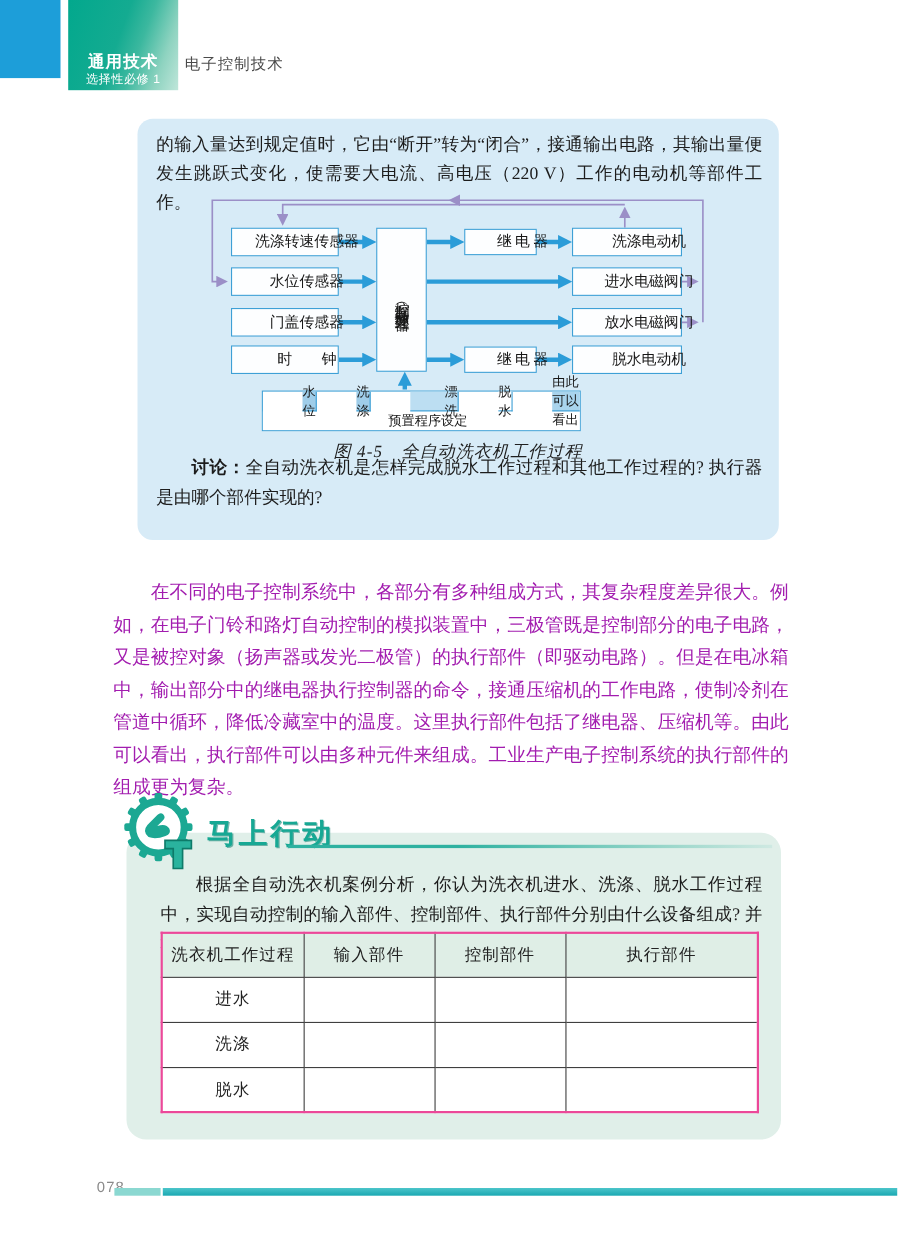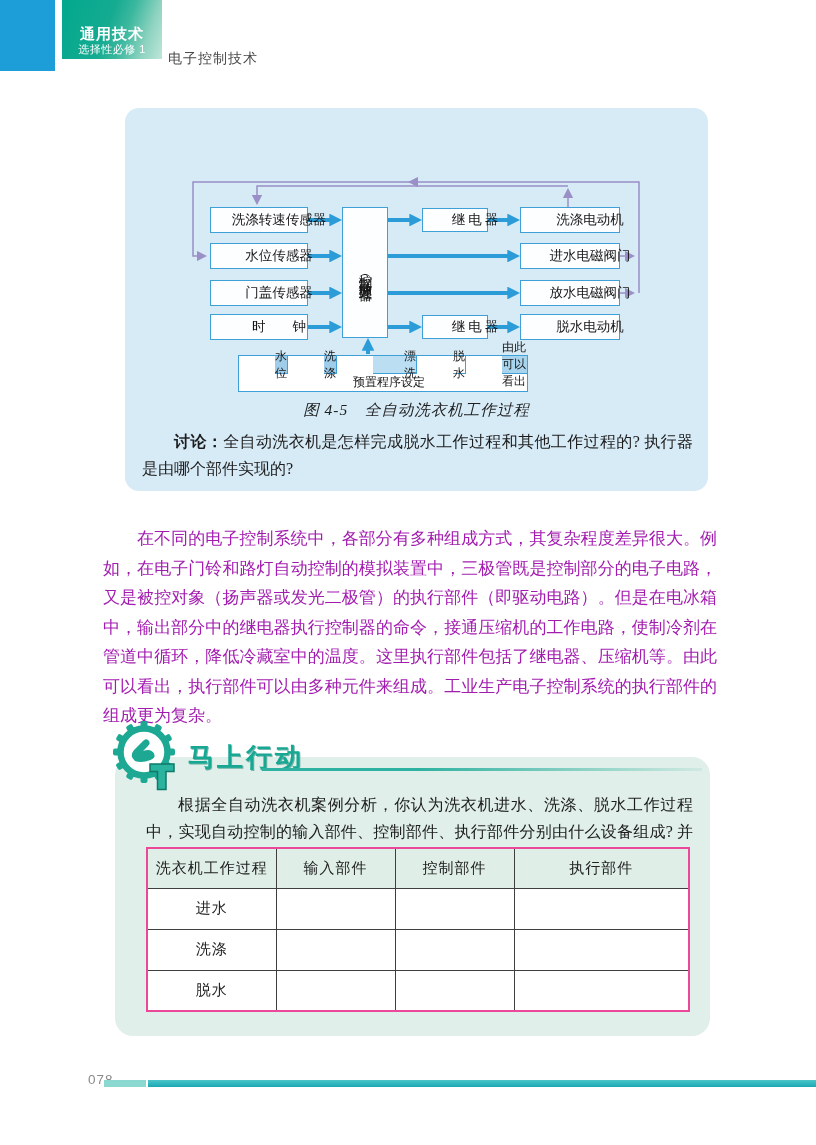--- a/index.html
+++ b/index.html
@@ -2,37 +2,37 @@
 <html><head>
 <meta charset="utf-8">
 <style>
   * { margin:0; padding:0; box-sizing:border-box; }
   html,body { background:#ffffff; }
   body { font-family:"Liberation Serif", serif; }
   .page { position:relative; width:816px; height:1145px; background:#ffffff; overflow:hidden; }
 
   
   .hdr-blue { position:absolute; left:0; top:0; width:55px; height:71px; background:#1d9ed9; }
-  .hdr-badge { position:absolute; left:62px; top:0; width:100px; height:59px;
+  .hdr-badge { position:absolute; left:62px; top:0; width:100px; height:82px;
     background:linear-gradient(110deg,#02a88d 0%,#14ab91 45%,#3cb89f 62%,#8ed3c0 82%,#bfe6da 100%);
     display:flex; flex-direction:column; justify-content:flex-end; align-items:center; padding-bottom:3px;
     font-family:"Liberation Sans", sans-serif; color:#ffffff; }
   .hdr-badge .t1 { font-size:15px; font-weight:bold; letter-spacing:1px; line-height:17px; }
   .hdr-badge .t2 { font-size:11px; line-height:14px; letter-spacing:0.5px; }
   .hdr-book { position:absolute; left:168px; top:50px; font-family:"Liberation Sans", sans-serif;
     font-size:14px; color:#4a4a4a; letter-spacing:1px; }
 
   
   .info-panel { position:absolute; left:125px; top:108px; width:583px; height:383px;
     background:#d7ebf7; border-radius:14px; }
   .info-panel .intro { position:absolute; left:17px; top:11px; width:551px;
     font-size:16px; line-height:26.5px; color:#1c1c1c; text-align:justify; }
   .caption { position:absolute; left:0; top:292px; width:100%; text-align:center;
     font-size:15.5px; font-style:italic; color:#1f1f1f; letter-spacing:1px; }
-  .discussion { position:absolute; left:17px; top:320px; width:551px;
+  .discussion { position:absolute; left:17px; top:304px; width:551px;
     font-size:16px; line-height:27px; color:#1c1c1c; text-align:justify; text-indent:2em; }
   .discussion b { font-weight:bold; }
 
   
   .diagram { position:absolute; left:43px; top:62px; width:540px; height:232px; }
   .diagram svg.wires { position:absolute; left:0; top:0; }
   .dbox { position:absolute; background:#fdfeff; border:1.5px solid #3ea0d6;
     display:flex; align-items:center; justify-content:center;
     font-size:13.5px; color:#161616; white-space:nowrap;padding-left:40px; }
   .dbox.spread { letter-spacing:3px; text-indent:3px; }
@@ -88,20 +88,21 @@
 <div class="page">
 
   <div class="hdr-blue"></div>
   <div class="hdr-badge">
     <div class="t1">通用技术</div>
     <div class="t2">选择性必修 1</div>
   </div>
   <div class="hdr-book">电子控制技术</div>
 
   <div class="info-panel">
+    <p class="intro">的输入量达到规定值时，它由“断开”转为“闭合”，接通输出电路，其输出量便发生跳跃式变化，使需要大电流、高电压（220 V）工作的电动机等部件工作。</p>
 
     <div class="diagram">
       <svg class="wires" width="540" height="232" viewBox="0 0 540 232">
         <defs>
           <marker id="ab" viewBox="0 0 10 10" refX="6" refY="5" markerWidth="3.2" markerHeight="3.2" orient="auto-start-reverse">
             <path d="M0 0 L10 5 L0 10 z" fill="#2b9cd8"></path>
           </marker>
           <marker id="ap" viewBox="0 0 10 10" refX="7" refY="5" markerWidth="7" markerHeight="7" orient="auto-start-reverse">
             <path d="M0 0 L10 5 L0 10 z" fill="#9b8fc7"></path>
           </marker>

